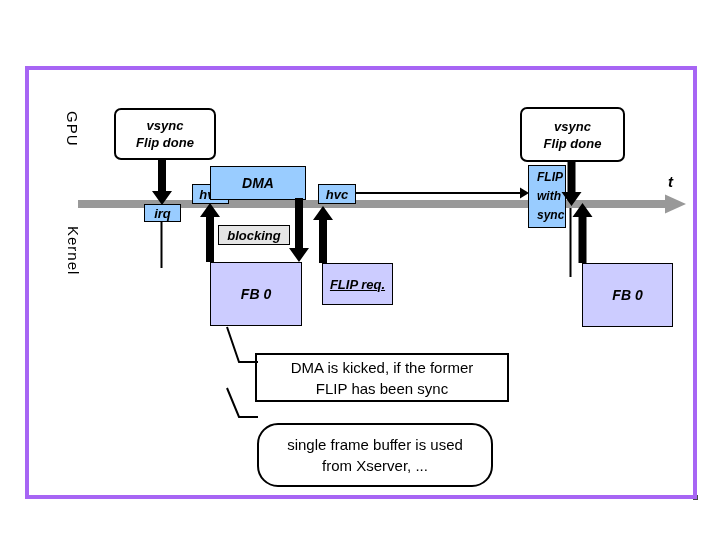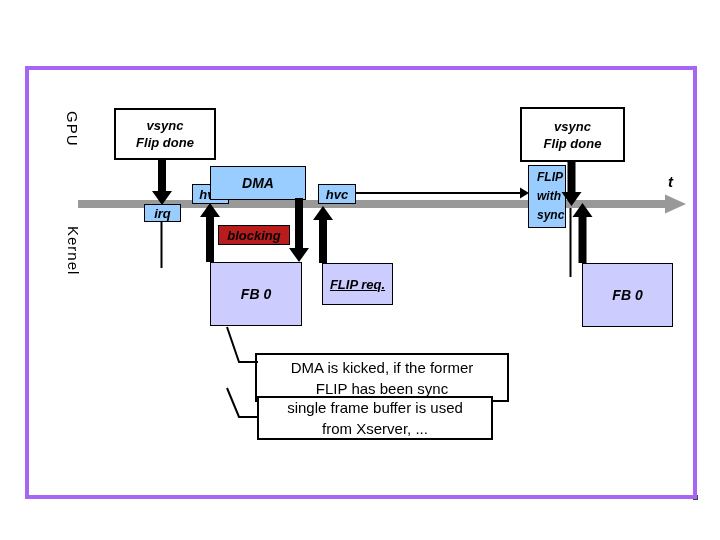--- a/index.html
+++ b/index.html
@@ -21,48 +21,48 @@
     color:#000;z-index:2;white-space:nowrap;
   }
   #gpu-label{left:64px;top:111px;}
   #kernel-label{left:65px;top:226px;}
   
   .box{
     position:absolute;box-sizing:border-box;border:1px solid #000;
     display:flex;align-items:center;justify-content:center;text-align:center;
     white-space:pre-line;z-index:2;font-style:italic;font-weight:bold;
   }
-  .white-box{background:#ffffff;}
+  .white-box{background:#ffffff;border-radius:7px;}
   .blue-box{background:#99ccff;}
   .lav-box{background:#ccccff;}
   
   #vsync-left {left:114px;top:108px;width:102px;height:52px;border-width:2px;font-size:13px;line-height:17px;}
   #vsync-right{left:520px;top:107px;width:105px;height:55px;border-width:2px;font-size:13px;line-height:17px;}
   #irq-box {left:144px;top:204px;width:37px;height:18px;font-size:13px;}
   #hvc-left {left:192px;top:184px;width:37px;height:20px;font-size:13px;}
   #hvc-right{left:318px;top:184px;width:38px;height:20px;font-size:13px;}
   #dma-box {left:210px;top:166px;width:96px;height:34px;font-size:14px;}
-  #blocking-box{left:218px;top:225px;width:72px;height:20px;font-size:13px;background:#b91c1c;}
+  #blocking-box{left:218px;top:225px;width:72px;height:20px;font-size:13px;background:#e5e5e5;}
   #fb0-left {left:210px;top:262px;width:92px;height:64px;font-size:14px;}
   #fb0-right{left:582px;top:263px;width:91px;height:64px;font-size:14px;}
   #flip-req-box{left:322px;top:263px;width:71px;height:42px;font-size:13px;text-decoration:underline;}
   #flip-sync-box{
     left:528px;top:165px;width:38px;height:63px;font-size:12px;line-height:19px;
     justify-content:flex-start;text-align:left;padding-left:8px;
   }
   
   #t-label{position:absolute;left:668px;top:173px;font-size:15px;font-style:italic;font-weight:bold;z-index:2;}
   
   .callout{
     position:absolute;box-sizing:border-box;border:2px solid #000;background:#fff;
     display:flex;align-items:center;justify-content:center;text-align:center;
     white-space:pre-line;font-size:15px;line-height:21px;z-index:2;
   }
   #callout-dma{left:255px;top:353px;width:254px;height:49px;}
-  #callout-fb {left:257px;top:396px;width:236px;height:44px;}
+  #callout-fb {left:257px;top:423px;width:236px;height:64px;border-radius:21px;}
   
   .layer{position:absolute;left:0;top:0;width:720px;height:540px;pointer-events:none;}
   #timeline-layer{z-index:1;}
   #arrow-layer{z-index:3;}
 </style>
 </head>
 <body>
 
 <div id="slide-shadow-nub"></div>
 <div id="slide-frame"></div>

